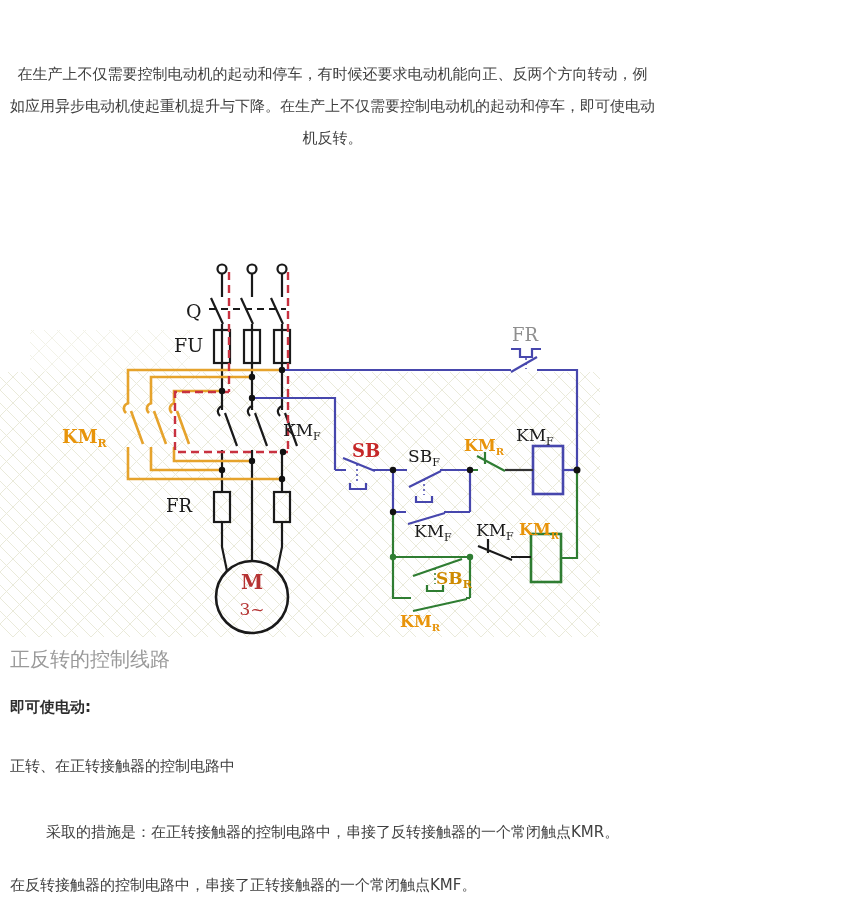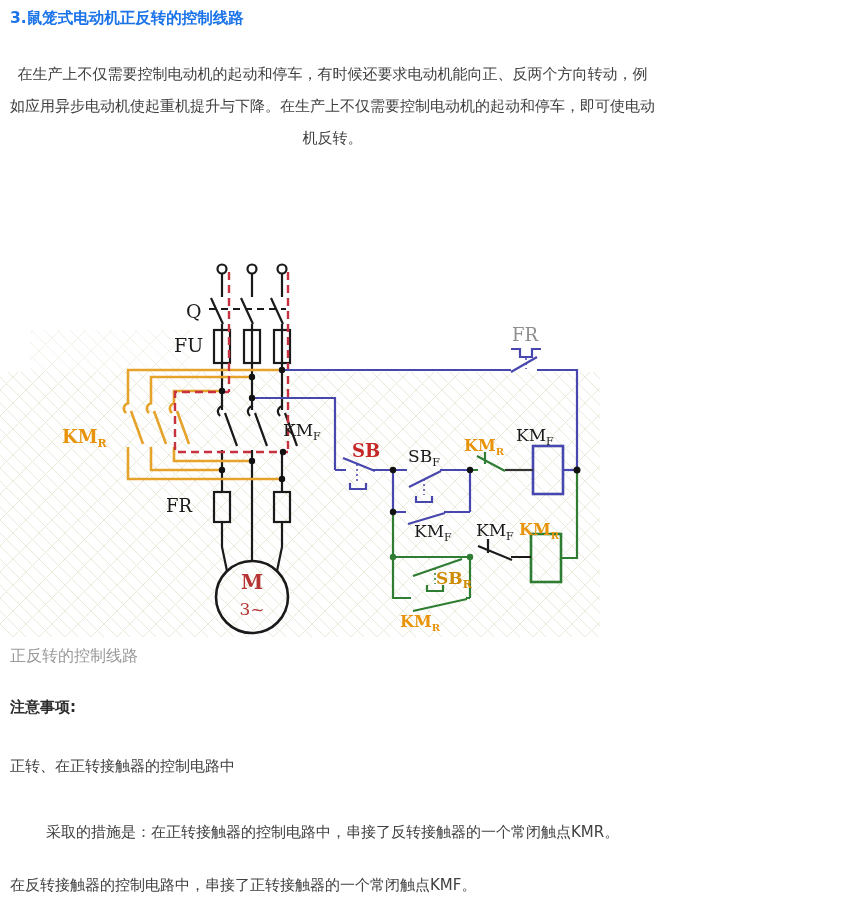--- a/index.html
+++ b/index.html
@@ -3,32 +3,31 @@
 <meta charset="utf-8">
 <style>
   * { margin: 0; padding: 0; box-sizing: border-box; }
   html, body { background: #ffffff; }
   body { font-family: "DejaVu Sans", "Liberation Sans", sans-serif; color: #3d3d3d; }
   .page { position: relative; width: 843px; height: 907px; background: #fff; overflow: hidden; }
   .heading { position: absolute; left: 10px; top: 8px; font-size: 15.5px; font-weight: bold; color: #1a73e8; white-space: nowrap; }
   .para { position: absolute; left: 10px; font-size: 15px; color: #404040; }
   .para .line { line-height: 32px; white-space: nowrap; text-align: center; }
   .fig { position: absolute; left: 0; top: 256px; width: 600px; height: 381px; }
-  .caption { position: absolute; left: 10px; top: 646px; font-size: 16px; color: #9a9a9a; white-space: nowrap; }
+  .caption { position: absolute; left: 10px; top: 646px; font-size: 20px; color: #9a9a9a; white-space: nowrap; }
   .notes-title { position: absolute; left: 10px; top: 698px; font-size: 15px; font-weight: bold; color: #2d2d2d; white-space: nowrap; }
   .note { position: absolute; left: 10px; font-size: 15px; color: #404040; white-space: nowrap; }
   .n1 { top: 757px; } .n2 { top: 823px; margin-left: 36px; } .n3 { top: 876px; }
   svg text { font-family: "DejaVu Serif", "Liberation Serif", serif; }
 </style>
 </head>
 <body>
 
 <div class="page">
 
-  <div class="heading">3.鼠笼式电动机正反转的控制线路</div>
 
   <div class="para" style="top:58px">
     <div class="line">在生产上不仅需要控制电动机的起动和停车，有时候还要求电动机能向正、反两个方向转动，例</div>
     <div class="line">如应用异步电动机使起重机提升与下降。在生产上不仅需要控制电动机的起动和停车，即可使电动</div>
     <div class="line">机反转。</div>
   </div>
 
 
   <div class="fig">
     <svg width="600" height="381" viewBox="0 256 600 381" xmlns="http://www.w3.org/2000/svg">
@@ -180,18 +179,18 @@
       <text x="519" y="535" font-size="16" font-weight="bold" fill="#e8940a"><tspan>KM</tspan><tspan dy="4" font-size="10">R</tspan></text>
       <text x="436" y="584" font-size="17" font-weight="bold" fill="#ce8a00"><tspan>SB</tspan><tspan dy="4" font-size="11">R</tspan></text>
       <text x="400" y="627" font-size="16" font-weight="bold" fill="#e8940a"><tspan>KM</tspan><tspan dy="4" font-size="10">R</tspan></text>
       <text x="252" y="589" font-size="20" font-weight="bold" fill="#b53333" text-anchor="middle"><tspan>M</tspan></text>
       <text x="252" y="615" font-size="17" fill="#b53333" text-anchor="middle"><tspan>3~</tspan></text>
     </svg>
   </div>
 
   <div class="caption">正反转的控制线路</div>
 
-  <div class="notes-title">注意事项:</div>
+  <div class="notes-title">即可使电动:</div>
   <div class="note n1">正转、在正转接触器的控制电路中</div>
   <div class="note n2">采取的措施是：在正转接触器的控制电路中，串接了反转接触器的一个常闭触点KMR。</div>
   <div class="note n3">在反转接触器的控制电路中，串接了正转接触器的一个常闭触点KMF。</div>
 
 </div>
 
 </body></html>

